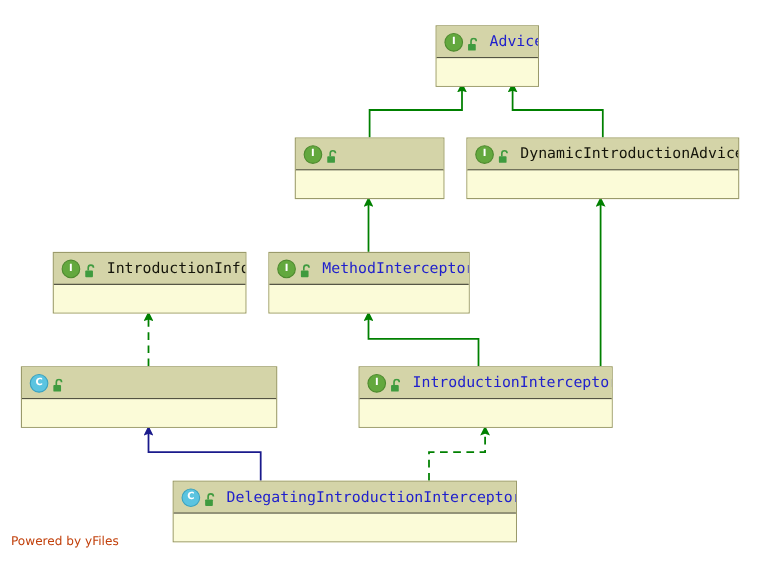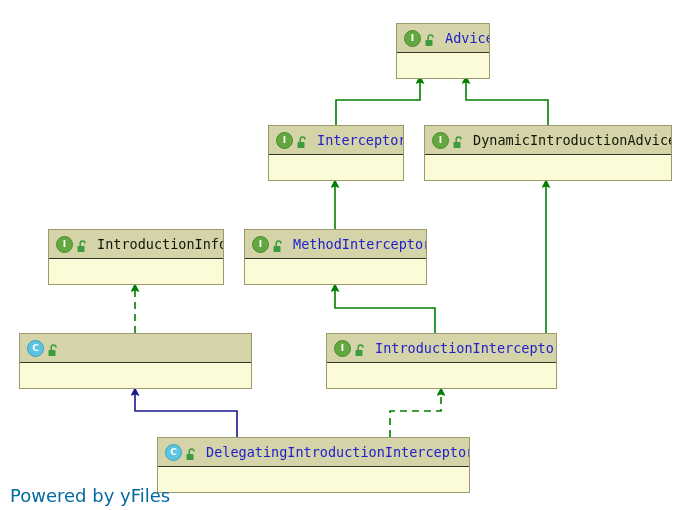--- a/index.html
+++ b/index.html
@@ -81,22 +81,22 @@
     white-space: nowrap;
   }
   .node-label.linked { color: #2020cc; }
   .node-label.plain  { color: #14140a; }
 
   #watermark {
     position: absolute;
     left: 10px;
     top: 485px;
     font-family: "DejaVu Sans", "Liberation Sans", sans-serif;
-    font-size: 18px;
-    color: #0369a1;
+    font-size: 11px;
+    color: #c2410c;
     white-space: nowrap;
   }
 </style>
 </head>
 <body>
 
 <div id="canvas">
 
   <svg id="edge-layer" width="692" height="510" viewBox="0 0 692 510">
       <defs>
@@ -129,21 +129,20 @@
         </div>
         <div class="uml-body"></div>
       </div>
       <div class="uml-node" style="left: 268px; top: 125px; width: 136px;">
         <div class="uml-header">
           <span class="type-badge iface">I</span>
           <span class="lock-icon"><svg viewBox="0 0 11 13" width="11" height="13">
               <path d="M 3.2 6 L 3.2 3.4 A 2.4 2.4 0 0 1 8 3.4" fill="none" stroke="#3f9b3f" stroke-width="1.5"></path>
               <rect x="0.5" y="6" width="7" height="6" rx="0.8" fill="#3f9b3f"></rect>
             </svg></span>
-          <span class="node-label linked">Interceptor</span>
         </div>
         <div class="uml-body"></div>
       </div>
       <div class="uml-node" style="left: 424px; top: 125px; width: 248px;">
         <div class="uml-header">
           <span class="type-badge iface">I</span>
           <span class="lock-icon"><svg viewBox="0 0 11 13" width="11" height="13">
               <path d="M 3.2 6 L 3.2 3.4 A 2.4 2.4 0 0 1 8 3.4" fill="none" stroke="#3f9b3f" stroke-width="1.5"></path>
               <rect x="0.5" y="6" width="7" height="6" rx="0.8" fill="#3f9b3f"></rect>
             </svg></span>

